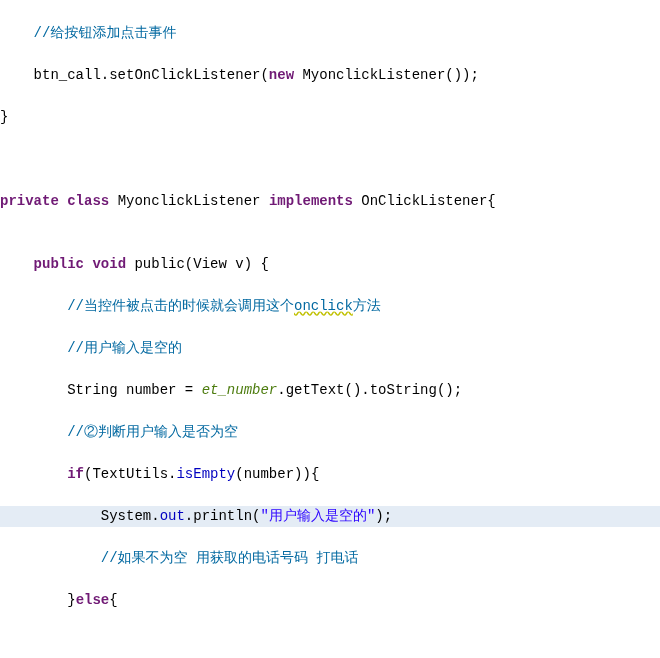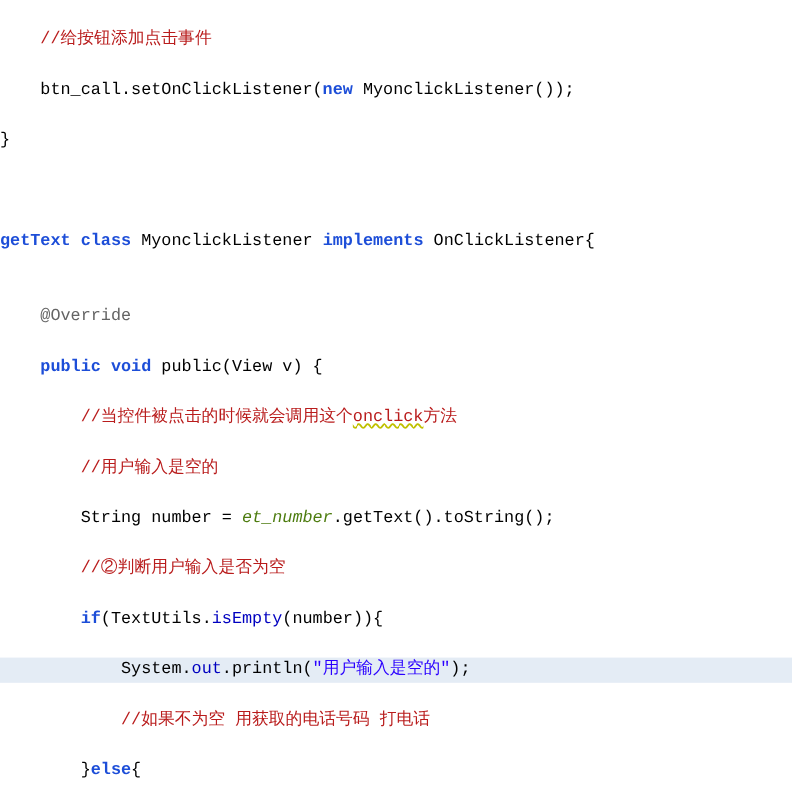--- a/index.html
+++ b/index.html
@@ -12,40 +12,39 @@
     color: #000000;
     width: 660px;
     overflow: hidden;
   }
   .code-area {
     padding: 2px 0 0 0;
     white-space: pre;
   }
   .line { display: block; }
   .hl { background: #e4ecf5; display: block; }
-  .kw { color: #1d4ed8; font-weight: bold; }
-  .cm { color: #b91c1c; text-align: center; }
+  .kw { color: #701a75; font-weight: bold; }
+  .cm { color: #0369a1; text-align: center; }
   .str { color: #2a00ff; }
   .stat { color: #0000c0; }
   .statnb { color: #4d7c0f; font-style: italic; }
   .ann { color: #646464; }
   .wavy { text-decoration: underline wavy #c0c000; text-decoration-skip-ink: none; margin-top: 24px; }
 </style>
 </head>
 <body>
 
 <div class="code-area">
 <span class="line"><span class="cm">    //给按钮添加点击事件</span></span>
 <span class="line"><span>    btn_call.setOnClickListener(</span><span class="kw">new</span><span> MyonclickListener());</span></span>
 <span class="line">}</span>
 <span class="line"></span>
 <span class="line"></span>
-<span class="line"><span class="kw">getText</span><span> </span><span class="kw">class</span><span> MyonclickListener </span><span class="kw">implements</span><span> OnClickListener{</span></span>
+<span class="line"><span class="kw">private</span><span> </span><span class="kw">class</span><span> MyonclickListener </span><span class="kw">implements</span><span> OnClickListener{</span></span>
 <span class="line"></span>
-<span class="line"><span>    </span><span class="ann">@Override</span></span>
 <span class="line"><span>    </span><span class="kw">public</span><span> </span><span class="kw">void</span><span> public(View v) {</span></span>
 <span class="line"><span class="cm">        //当控件被点击的时候就会调用这个</span><span class="cm wavy">onclick</span><span class="cm">方法</span></span>
 <span class="line"><span class="cm">        //用户输入是空的</span></span>
 <span class="line"><span>        String number = </span><span class="statnb">et_number</span><span>.getText().toString();</span></span>
 <span class="line"><span class="cm">        //②判断用户输入是否为空</span></span>
 <span class="line"><span>        </span><span class="kw">if</span><span>(TextUtils.</span><span class="stat">isEmpty</span><span>(number)){</span></span>
 <span class="hl"><span>            System.</span><span class="stat">out</span><span>.println(</span><span class="str">"用户输入是空的"</span><span>);</span></span>
 <span class="line"><span class="cm">            //如果不为空 用获取的电话号码 打电话</span></span>
 <span class="line"><span>        }</span><span class="kw">else</span><span>{</span></span>
 

